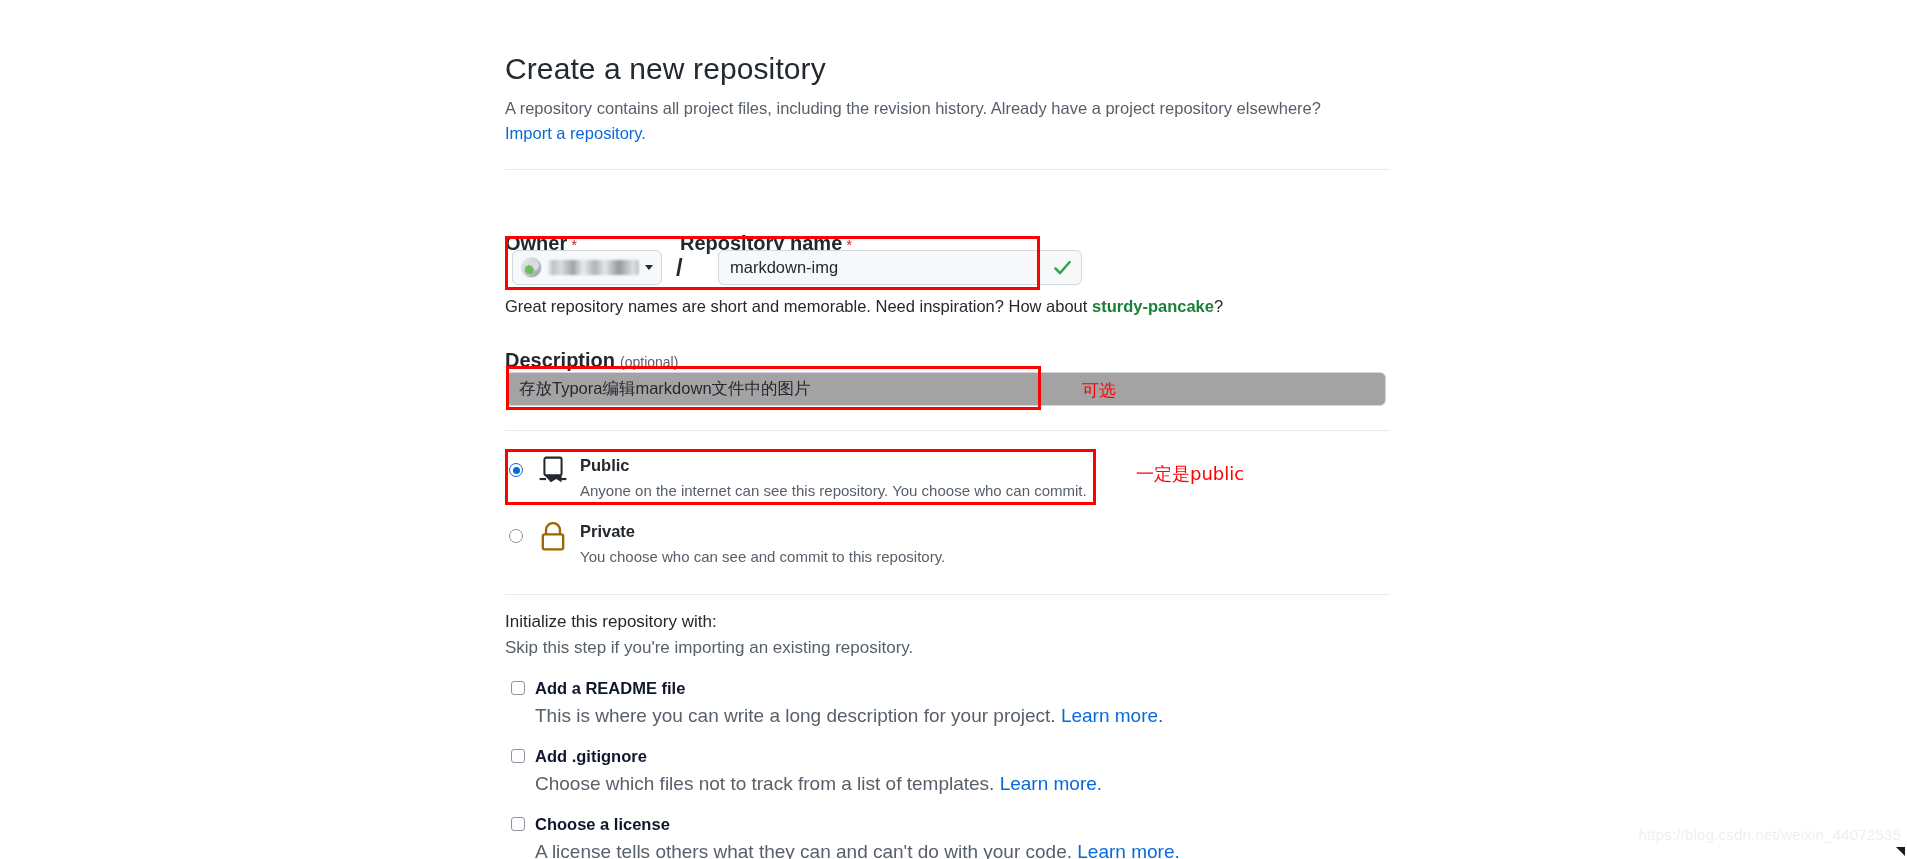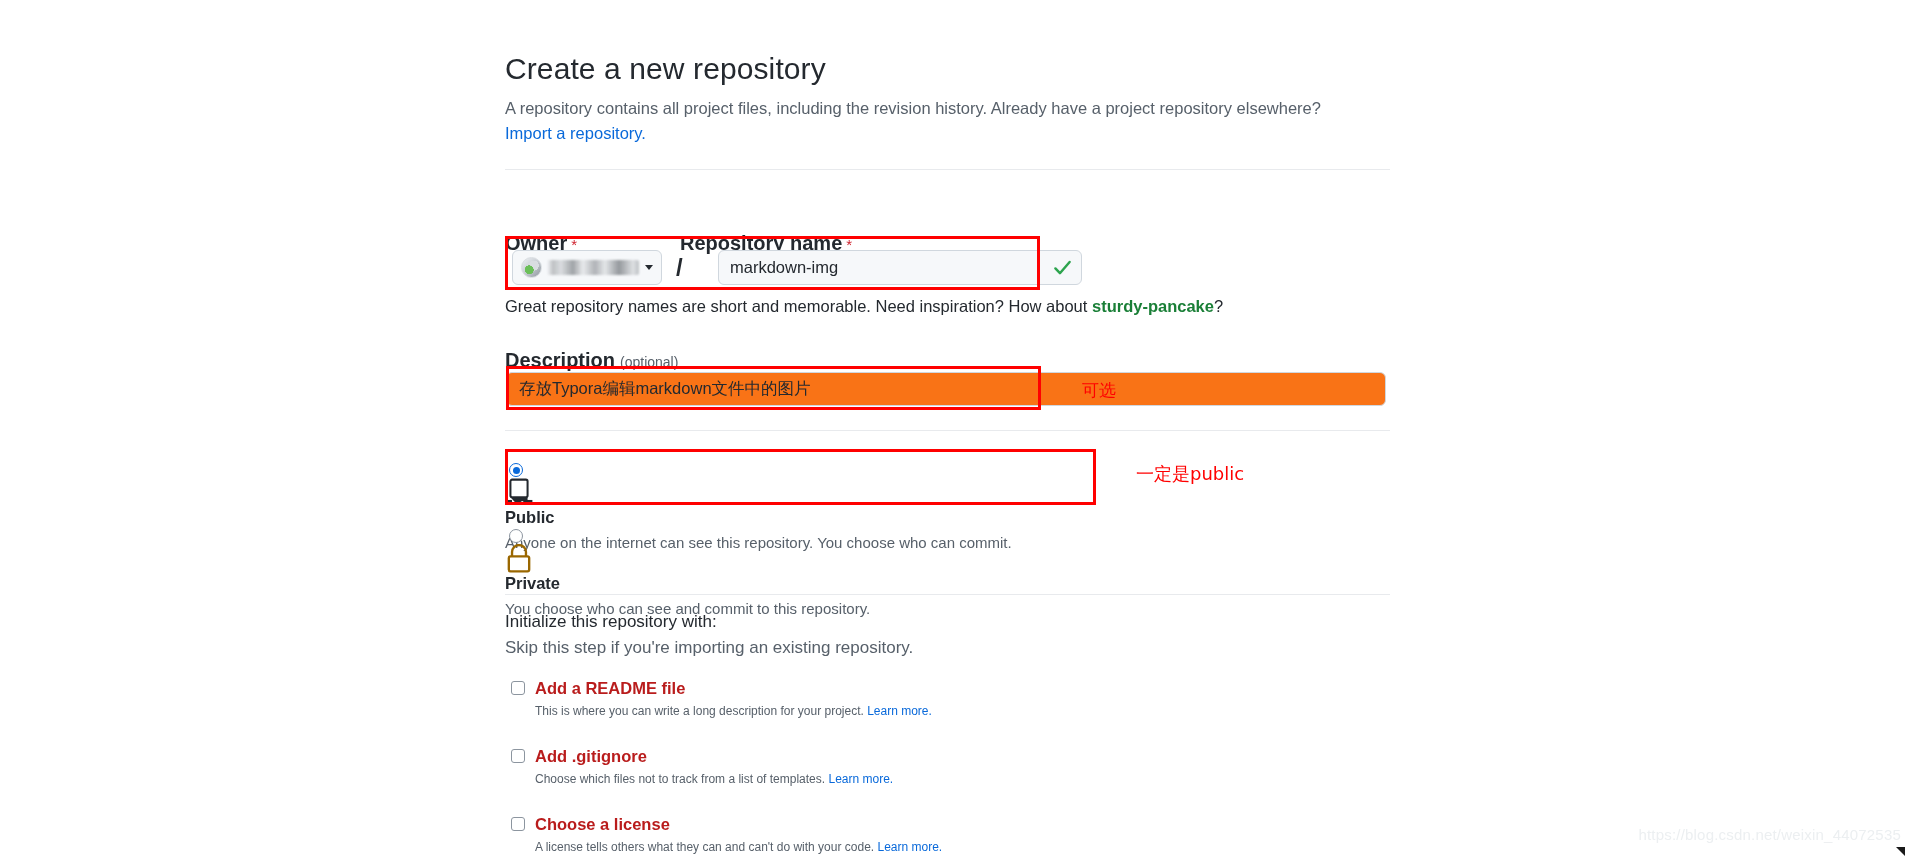--- a/index.html
+++ b/index.html
@@ -205,21 +205,21 @@
     left: 505px;
     top: 347px;
   }
   .desc-input {
     position: absolute;
     left: 506px;
     top: 372px;
     width: 880px;
     height: 34px;
     padding: 16px 12px;
-    background: #f97316;
+    background: #a3a3a3;
   }
 
   .ann-optional {
     position: absolute;
     left: 1082px;
     top: 379px;
     color: #ff0000;
     font-size: 17px;
     font-family: "DejaVu Sans", "Liberation Sans", sans-serif;
     white-space: nowrap;
@@ -236,21 +236,20 @@
 
   
   .vis-block { position: absolute; left: 505px; }
   .vis-public { top: 455px; }
   .vis-private { top: 521px; }
 
   .vis-row {
     display: flex;
     align-items: flex-start;
     width: 600px;
-    flex-direction: column;
   }
   .radio {
     width: 14px; height: 14px;
     border-radius: 50%;
     border: 1px solid #8c959f;
     background: #fff;
     box-sizing: border-box;
     margin: 8px 16px 0 4px;
     flex: 0 0 auto;
     position: relative;
@@ -339,25 +338,25 @@
     border-radius: 3px;
     background: #fff;
     box-sizing: border-box;
     margin: 3px 10px 0 6px;
     flex: 0 0 auto;
     cursor: pointer;
   }
   .cb-title {
     font-size: 16.5px;
     font-weight: 700;
-    color: #b91c1c;
+    color: #0f172a;
     line-height: 1.25;
   }
   .cb-desc {
-    font-size: 12px;
+    font-size: 19px;
     color: #57606a;
     margin: 4px 0 0 30px;
     line-height: 1.4;
   }
 
   
   .redbox {
     position: absolute;
     border: 3px solid #ff0000;
     box-sizing: border-box;

